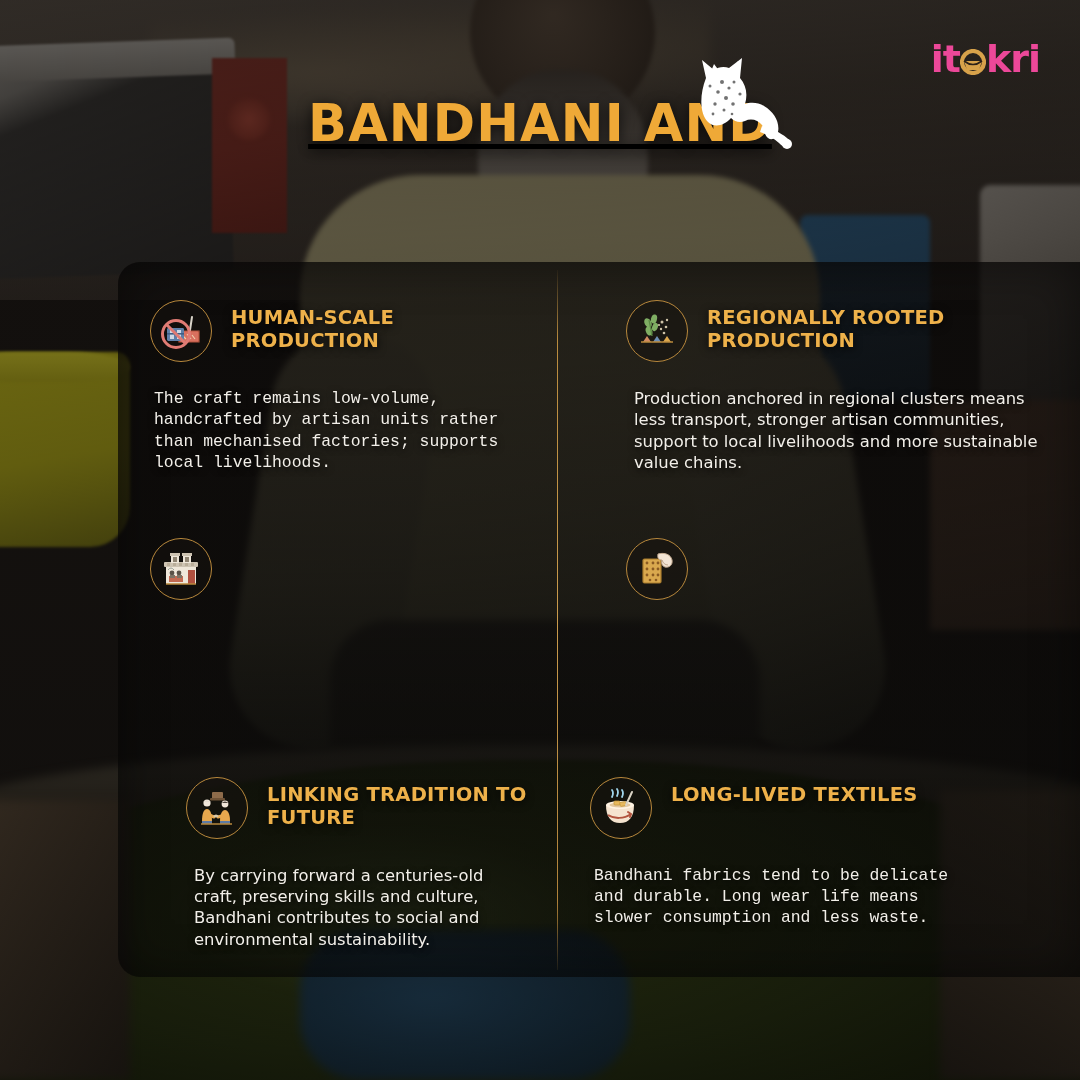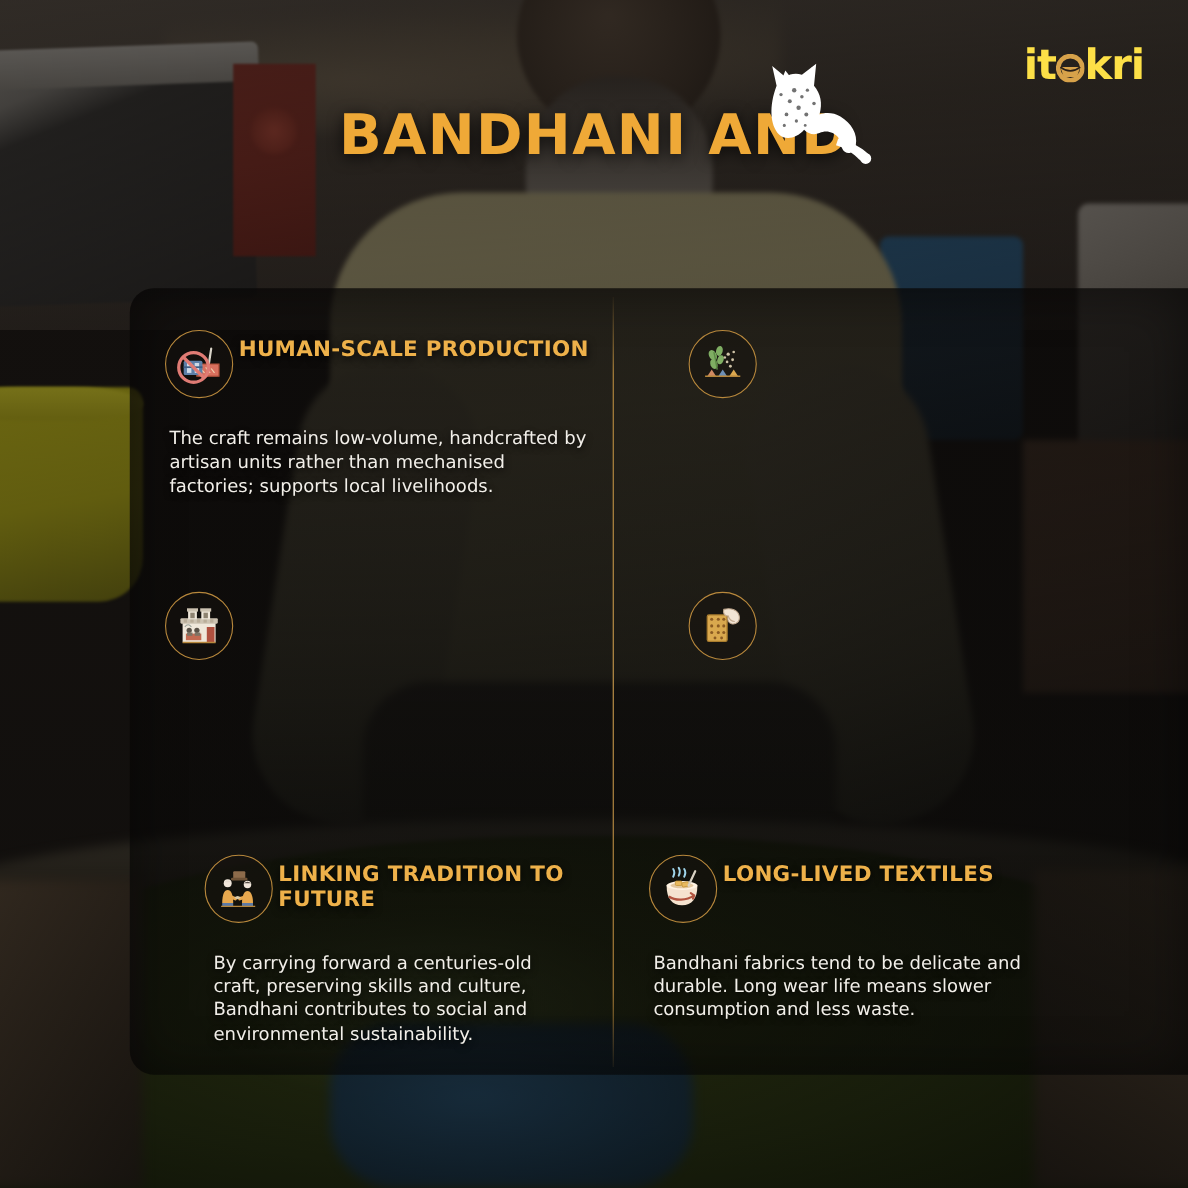--- a/index.html
+++ b/index.html
@@ -93,27 +93,27 @@
   .vat-right-edge{left:940px;top:790px;width:200px;height:290px;
     background:linear-gradient(210deg,#63503c,#2b231b);filter:blur(5px);}
 
   
   .scrim{position:absolute;inset:0;
     background:linear-gradient(180deg,rgba(10,8,7,.62) 0%,rgba(10,8,7,.50) 22%,
       rgba(8,7,6,.42) 55%,rgba(6,6,5,.55) 100%);}
 
   
   .logo{position:absolute;right:40px;top:40px;
-    font-size:38px;font-weight:700;letter-spacing:-1px;color:#fde047;
+    font-size:38px;font-weight:700;letter-spacing:-1px;color:#ec4899;
     font-family:"DejaVu Sans",sans-serif;line-height:1;}
   .logo .basket{display:inline-block;position:relative;width:26px;height:26px;
     vertical-align:-3px;}
   .logo .basket svg{position:absolute;left:0;top:0;}
 
-  .title-wrap{position:absolute;left:0;top:95px;width:1080px;text-align:center;}
+  .title-wrap{position:absolute;left:0;top:95px;width:1080px;text-align:center;text-decoration:underline;}
   .title{
     font-family:"DejaVu Sans",sans-serif;
     font-size:51px;font-weight:700;letter-spacing:1.2px;line-height:1.12;
     color:#efa937;text-shadow:0 3px 14px rgba(0,0,0,.75);
     margin:0;padding:0;}
   .cat{position:absolute;left:688px;top:52px;width:110px;height:100px;}
 
   
   .panel{position:absolute;left:118px;top:262px;width:962px;height:715px;
     border-radius:22px 0 0 22px;
@@ -124,35 +124,35 @@
     background:linear-gradient(180deg,rgba(200,150,70,.05) 0%,#b98b3e 10%,
       #c99a4c 50%,#b0823a 90%,rgba(180,135,60,.1) 100%);}
 
   .grid{position:absolute;left:118px;top:262px;width:962px;height:715px;
     display:grid;grid-template-columns:440px 1fr;grid-template-rows:repeat(3,1fr);
     column-gap:0;}
   .cell{position:relative;padding:0;}
   .cell.left{padding-left:32px;padding-right:22px;}
   .cell.right{padding-left:68px;padding-right:30px;}
 
-  .head-row{display:flex;align-items:flex-start;gap:5px;padding-top:38px;}
+  .head-row{display:flex;align-items:flex-start;gap:19px;padding-top:38px;}
   .icon-circle{flex:0 0 auto;width:60px;height:60px;border-radius:50%;
     border:1.4px solid #b8883c;background:rgba(22,18,15,.55);
     display:flex;align-items:center;justify-content:center;overflow:hidden;}
   .icon-circle svg{display:block;}
   .card-title{
     font-family:"DejaVu Sans",sans-serif;
     font-size:19.5px;font-weight:700;letter-spacing:.25px;line-height:1.18;
     color:#eeb14a;margin:0;padding-top:6px;
     text-shadow:0 2px 8px rgba(0,0,0,.8);}
   .card-body{
     font-family:"DejaVu Sans",sans-serif;
     font-size:16.4px;line-height:1.30;color:#f2efe9;margin:0;
     text-shadow:0 2px 7px rgba(0,0,0,.85);}
-  .cell.left .card-body{padding-left:4px;padding-top:26px;max-width:392px;}
+  .cell.left .card-body{padding-left:4px;padding-top:26px;max-width:392px;font-family:Liberation Mono, monospace;}
   .cell.right .card-body{padding-left:8px;padding-top:26px;max-width:412px;}
 </style>
 </head>
 <body>
 
 <div class="stage">
 
   <div class="bg">
     <div class="bg-layer wall"></div>
     <div class="bg-layer shelf-clutter"></div>
@@ -272,21 +272,23 @@
                 <circle cx="32" cy="11" r="1.2"></circle>
               <circle cx="29" cy="24" r="1.3"></circle>
                 <circle cx="24" cy="16" r="1.1"></circle>
             </g>
             <path d="M8 33 L12 27 L16 33 Z" fill="#d18a63"></path>
             <path d="M18 33 L22 27 L26 33 Z" fill="#6d8fb5"></path>
             <path d="M28 33 L32 27 L36 33 Z" fill="#dca84f"></path>
             <path d="M6 33 H38" stroke="#b8883c" stroke-width="1.3"></path>
           </svg>
         </div>
-      </div>
+        <h2 class="card-title">REGIONALLY ROOTED PRODUCTION</h2>
+      </div>
+      <p class="card-body">Production anchored in regional clusters means less transport, stronger artisan communities, support to local livelihoods and more sustainable value chains.</p>
     </div>
 
     <div class="cell left">
       <div class="head-row">
         <div class="icon-circle">
           <svg width="46" height="46" viewBox="0 0 46 46">
             <rect x="8" y="20" width="30" height="18" fill="#efe7da"></rect>
             <rect x="6" y="16" width="34" height="5" rx="1" fill="#cdc3b2"></rect>
             <g fill="#b9ad99">
               <rect x="9" y="17" width="3" height="3"></rect>

